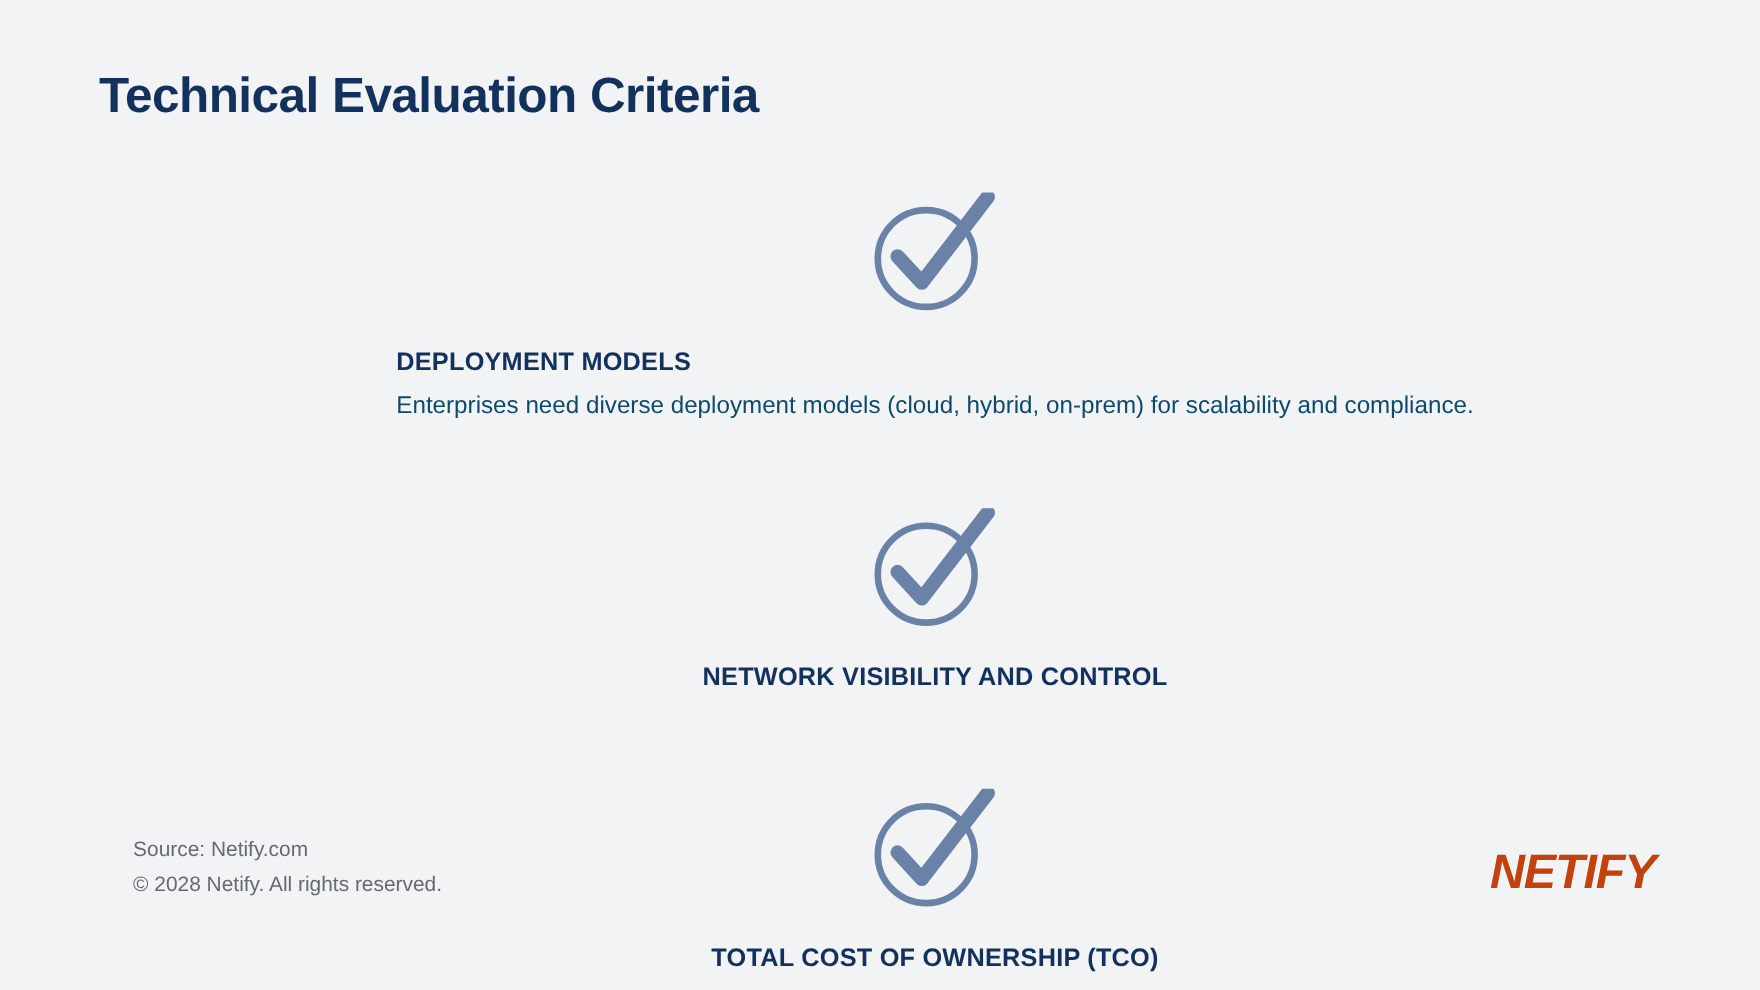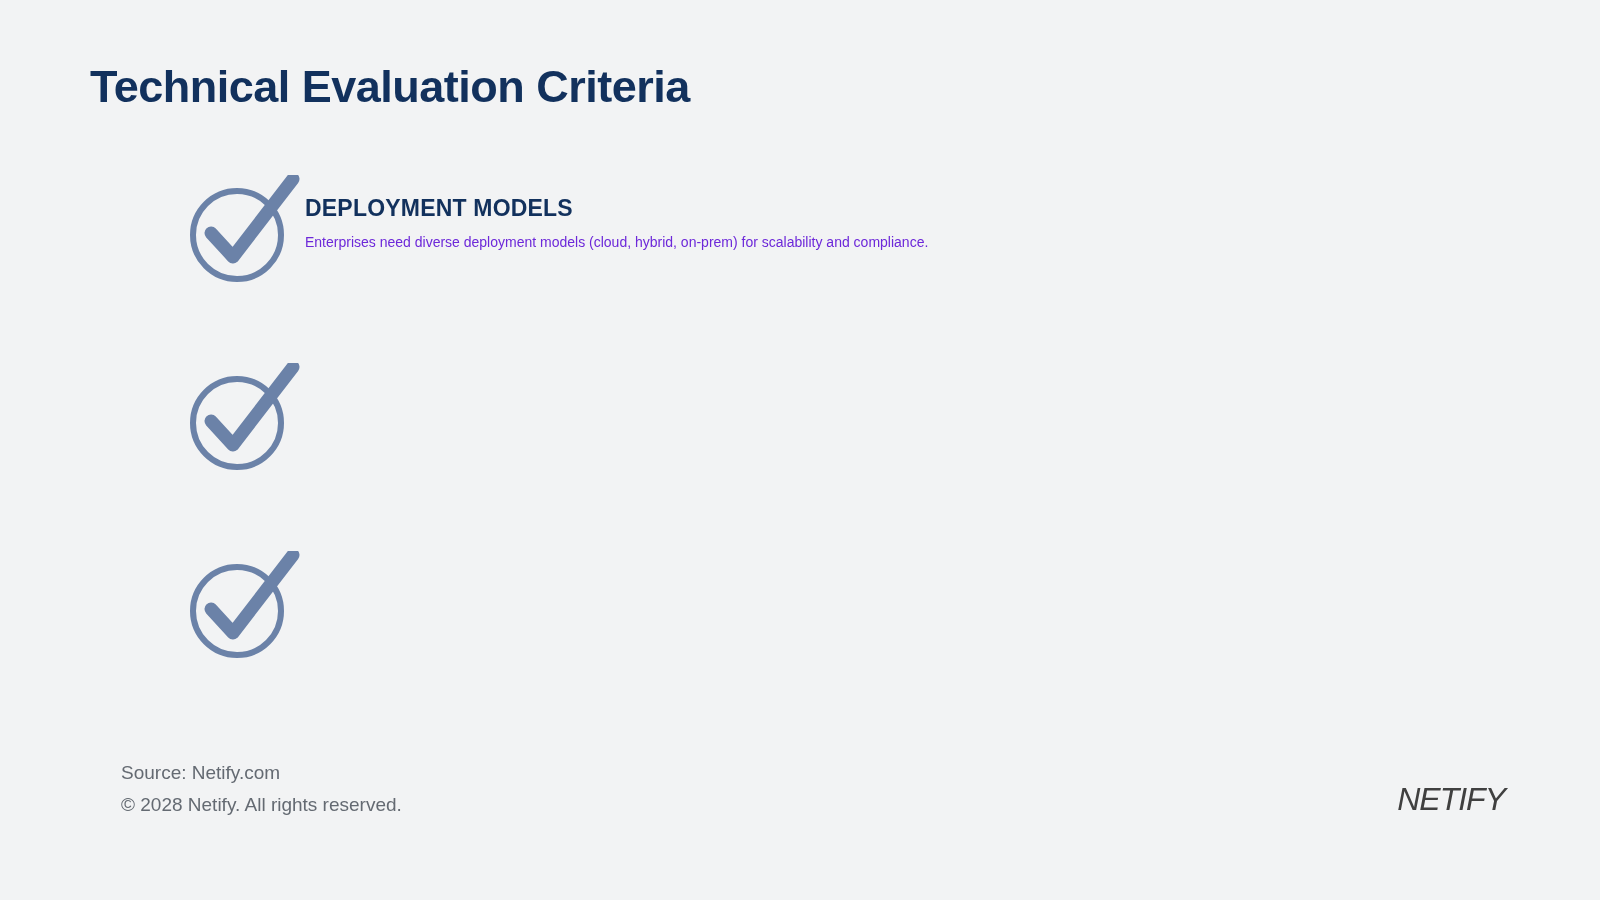--- a/index.html
+++ b/index.html
@@ -32,23 +32,24 @@
   }
   .items {
     position: absolute;
     left: 185px;
     top: 175px;
     width: 1330px;
   }
   .item {
     position: relative;
     display: flex;
-    align-items: flex-start;
+    align-items: center;
     margin-bottom: 78px;
     min-height: 110px;
+    flex-direction: column;
   }
   .check-wrap {
     flex: 0 0 120px;
     width: 120px;
     height: 110px;
     position: relative;
   }
   .check-wrap svg {
     position: absolute;
     left: 0;
@@ -59,43 +60,43 @@
   }
   .item-heading {
     font-size: 23px;
     font-weight: bold;
     color: #12315d;
     letter-spacing: 0.2px;
     margin-bottom: 10px;
     text-transform: uppercase;
   }
   .item-body {
-    font-size: 14px;
-    color: #6d28d9;
+    font-size: 22px;
+    color: #0c4a6e;
     line-height: 1.45;
     max-width: 1010px;
     font-weight: normal;
   }
   .footer {
     position: absolute;
     left: 90px;
     bottom: 60px;
     color: #646a72;
     font-size: 19px;
     line-height: 1.65;
     margin-left: 31px;
   }
   .brand {
     position: absolute;
     right: 95px;
     bottom: 62px;
-    font-size: 32px;
-    font-weight: normal;
+    font-size: 44px;
+    font-weight: bold;
     font-style: italic;
-    color: #404040;
+    color: #c2410c;
     letter-spacing: -1px;
   }
 </style>
 </head>
 <body>
 
 <div class="slide">
 
   <div class="title">Technical Evaluation Criteria</div>
 
@@ -115,31 +116,33 @@
     </div>
 
     <div class="item">
       <div class="check-wrap">
         <svg width="120" height="110" viewBox="0 0 120 110" aria-hidden="true">
           <circle cx="52" cy="60" r="44" fill="none" stroke="#6b82a8" stroke-width="6"></circle>
           <path d="M26 58 L48 82 L108 4" fill="none" stroke="#6b82a8" stroke-width="13" stroke-linecap="round" stroke-linejoin="round"></path>
         </svg>
       </div>
       <div class="item-text">
+        <div class="item-heading">NETWORK VISIBILITY AND CONTROL</div>
       </div>
     </div>
 
     <div class="item">
       <div class="check-wrap">
         <svg width="120" height="110" viewBox="0 0 120 110" aria-hidden="true">
           <circle cx="52" cy="60" r="44" fill="none" stroke="#6b82a8" stroke-width="6"></circle>
           <path d="M26 58 L48 82 L108 4" fill="none" stroke="#6b82a8" stroke-width="13" stroke-linecap="round" stroke-linejoin="round"></path>
         </svg>
       </div>
       <div class="item-text">
+        <div class="item-heading">TOTAL COST OF OWNERSHIP (TCO)</div>
       </div>
     </div>
 
   </div>
 
   <div class="footer">
     <div>Source: Netify.com</div>
     <div>© 2028 Netify. All rights reserved.</div>
   </div>
 

